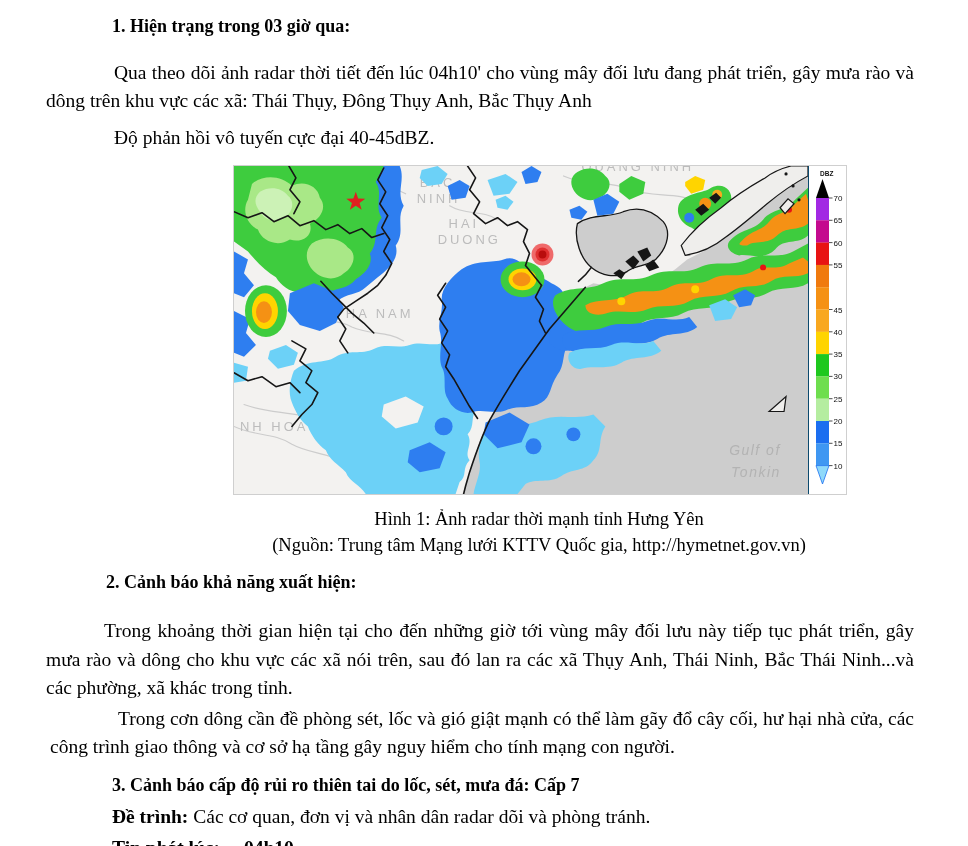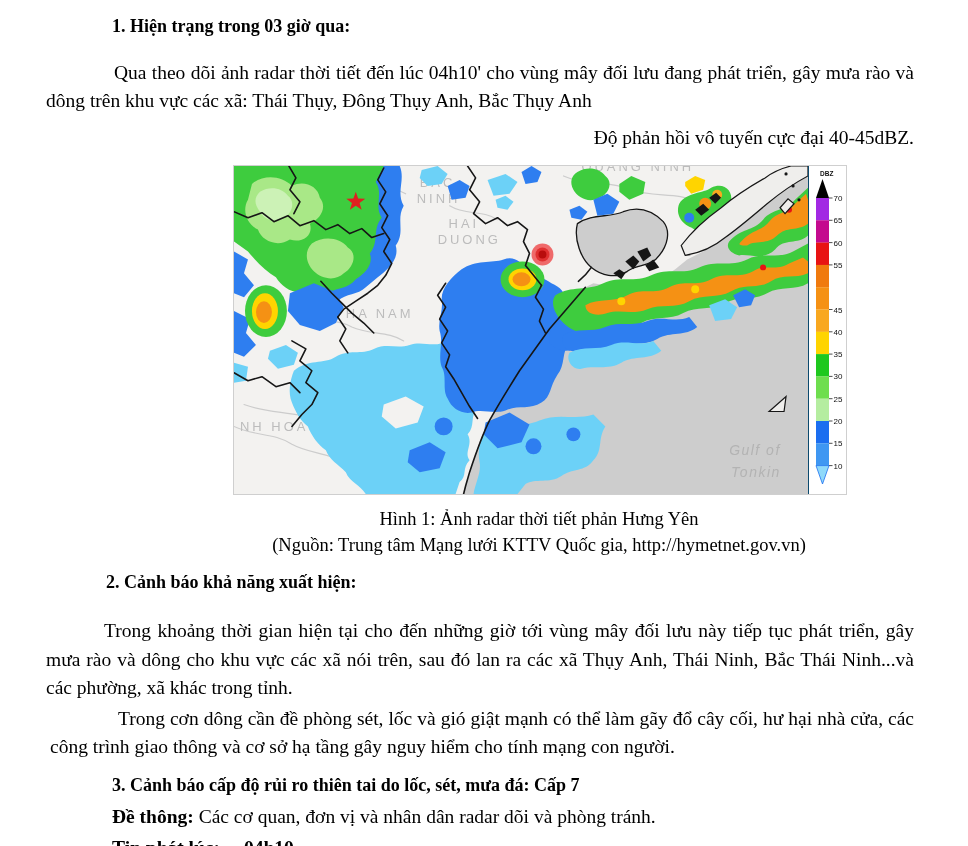--- a/index.html
+++ b/index.html
@@ -4,21 +4,21 @@
 <style>
   html,body{margin:0;padding:0;}
   body{
     width:968px;height:846px;background:#ffffff;overflow:hidden;
     font-family:"Liberation Serif",serif;color:#000;
   }
   .doc{padding:0 54px 0 46px;font-size:19.5px;line-height:28px;}
   .h-bold{font-weight:700;font-size:18px;line-height:25px;}
   .h1{margin:14px 0 0 66px;}
   .p1{margin:20px 0 0 0;text-indent:68px;text-align:justify;}
-  .p2{margin:9px 0 0 0;text-indent:68px;text-align:right;}
+  .p2{margin:9px 0 0 0;text-indent:68px;}
   .figure{margin:13px 0 0 187px;width:614px;}
   .map-wrap{display:flex;width:614px;height:330px;border:1px solid #cfcfcf;box-sizing:border-box;background:#f3f2f0;}
   .map-svg{display:block;width:575px;height:328px;}
   .legend{width:37px;height:328px;background:#ffffff;border-left:1px solid #0c4a6e;}
   .legend svg{display:block;width:37px;height:328px;}
   .lg-title{font:bold 6.5px "Liberation Sans",sans-serif;fill:#111;}
   .lg-tick{font:8px "Liberation Sans",sans-serif;fill:#111;}
   .caption{margin:11px 0 0 187px;width:612px;text-align:center;font-size:18.5px;line-height:26px;}
   .h2{margin:12px 0 0 60px;}
   .p3{margin:22px 0 0 0;text-indent:58px;text-align:justify;line-height:28.5px;}
@@ -235,29 +235,29 @@
               <line x1="20" x2="23.5" y1="299.6" y2="299.6" stroke="#222" stroke-width="0.8"></line>
               <text x="24.5" y="302.6" class="lg-tick">10</text>
             </g>
           <polygon points="7,299.6 20,299.6 13.5,318" fill="#8fd9fa" stroke="#1b6ef0" stroke-width="0.8"></polygon>
         </svg>
       </div>
     </div>
   </div>
 
   <div class="caption">
-    <div>Hình 1: Ảnh radar thời tiết phản Hưng Yên</div>
+    <div>Hình 1: Ảnh radar thời mạnh tỉnh Hưng Yên</div>
     <div>(Nguồn: Trung tâm Mạng lưới KTTV Quốc gia, http://hymetnet.gov.vn)</div>
   </div>
 
   <div class="h-bold h2">2. Cảnh báo khả năng xuất hiện:</div>
 
   <div class="p3">Trong khoảng thời gian hiện tại cho đến những giờ tới vùng mây đối lưu này tiếp tục phát triển, gây mưa rào và dông cho khu vực các xã nói trên, sau đó lan ra các xã Thụy Anh, Thái Ninh, Bắc Thái Ninh...và các phường, xã khác trong tỉnh.</div>
 
   <div class="p4">Trong cơn dông cần đề phòng sét, lốc và gió giật mạnh có thể làm gãy đổ cây cối, hư hại nhà cửa, các công trình giao thông và cơ sở hạ tầng gây nguy hiểm cho tính mạng con người.</div>
 
   <div class="h-bold h3">3. Cảnh báo cấp độ rủi ro thiên tai do lốc, sét, mưa đá: Cấp 7</div>
 
-  <div class="de"><b>Đề thông:</b><span> Các cơ quan, đơn vị và nhân dân radar dõi và phòng tránh.</span></div>
+  <div class="de"><b>Đề trình:</b><span> Các cơ quan, đơn vị và nhân dân radar dõi và phòng tránh.</span></div>
 
   <div class="tin"><span>Tin phát lúc:</span><span class="time">04h10</span></div>
 
 </div>
 
 </body></html>

